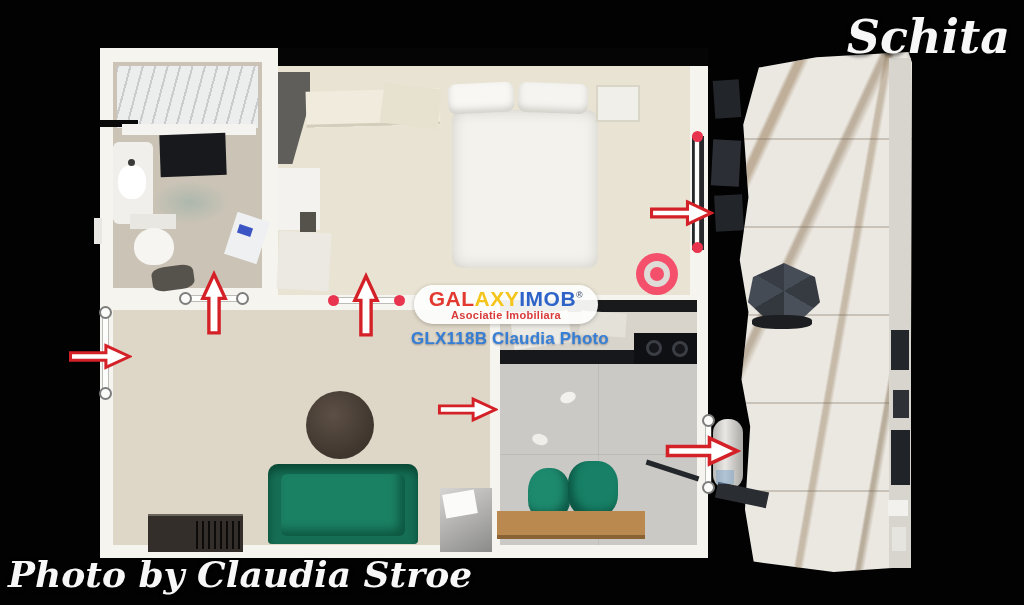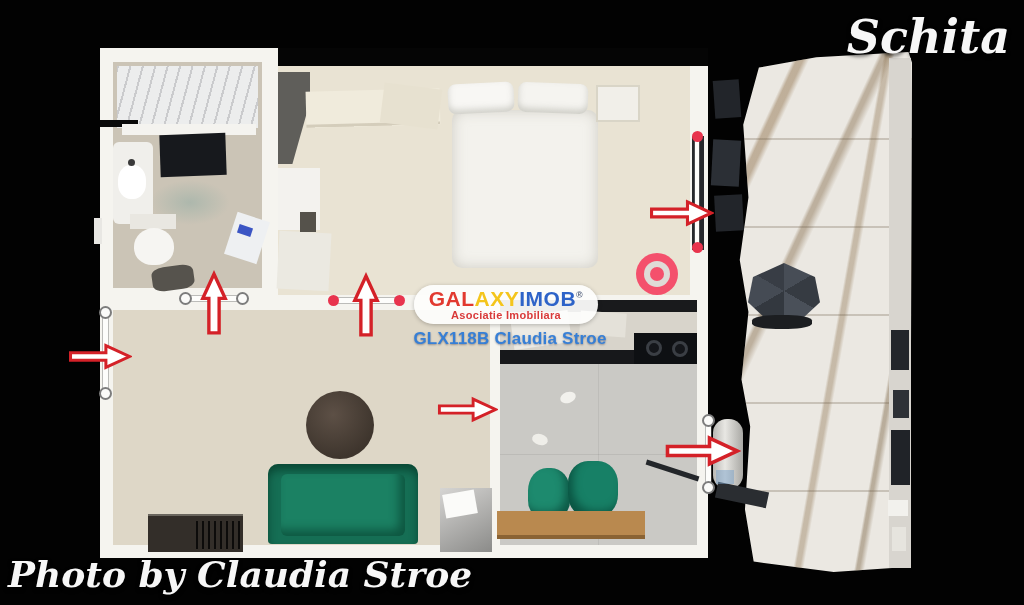--- a/index.html
+++ b/index.html
@@ -190,18 +190,18 @@
 
   <div class="abs bullseye">
     <div class="ring"></div>
     <div class="core"></div>
   </div>
 
   <div class="abs wm-pill">
     <div class="wm-brand"><span class="red">GAL</span><span class="yellow">AXY</span><span class="blue">IMOB</span><span class="reg">®</span></div>
     <div class="wm-sub">Asociatie Imobiliara</div>
   </div>
-  <div class="abs wm-code">GLX118B Claudia Stroe</div>
+  <div class="abs wm-code">GLX118B Claudia Photo</div>
 
   <div class="abs caption" style="left:8px;top:553px;font-size:36px;">Photo by Claudia Stroe</div>
   <div class="abs caption" style="right:14px;top:10px;font-size:46px;">Schita</div>
 
 </div>
 
 </body></html>

